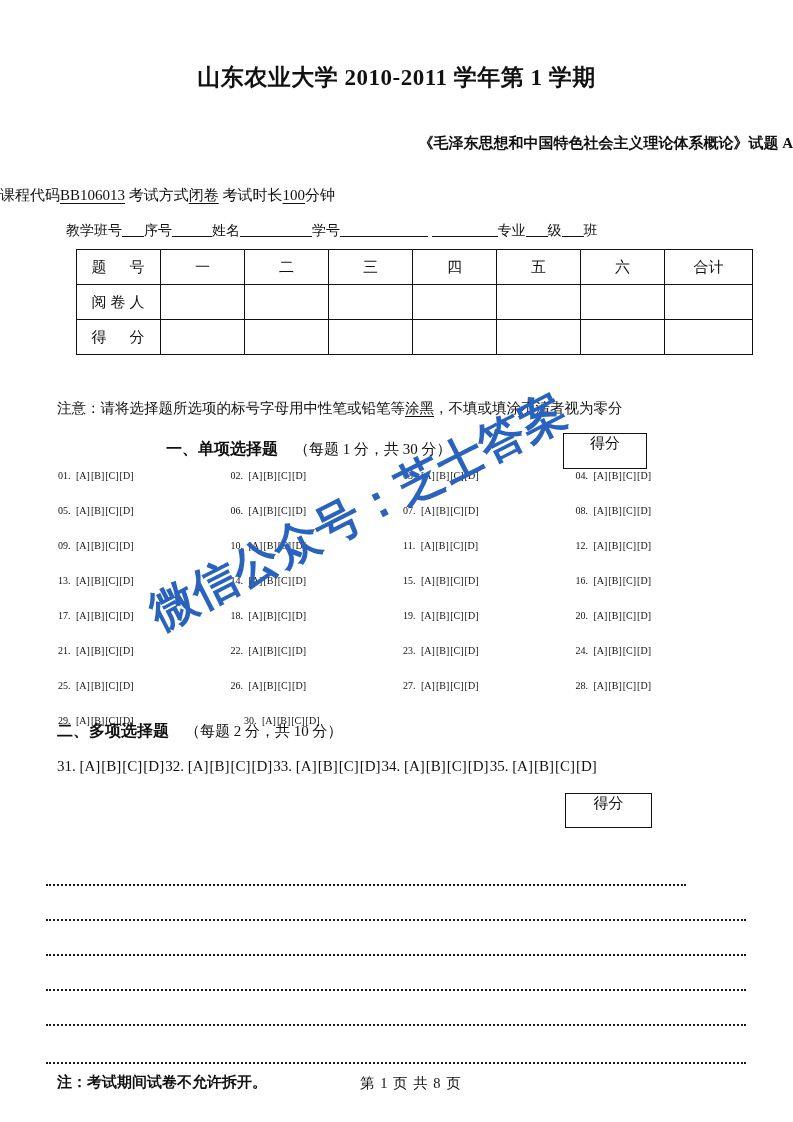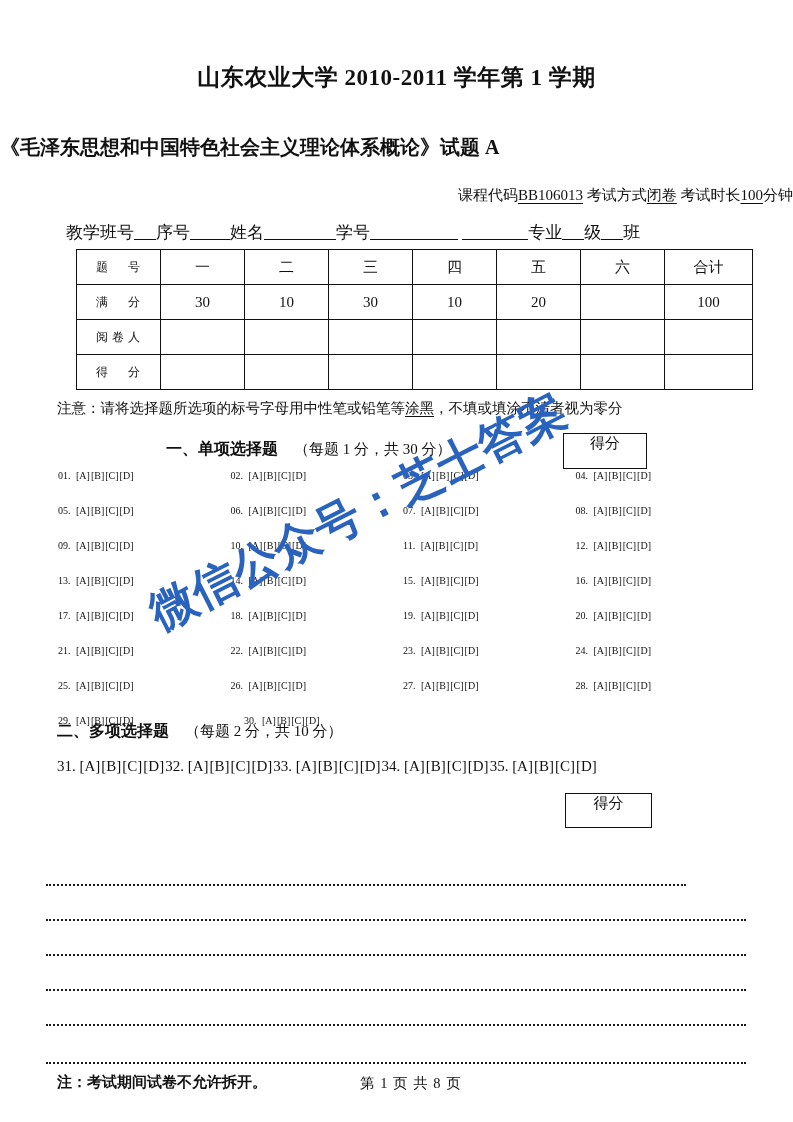--- a/index.html
+++ b/index.html
@@ -33,42 +33,42 @@
     text-align: center;
     font-size: 23px;
     font-weight: bold;
     letter-spacing: 0.5px;
   }
   .title-2 {
     position: absolute;
     top: 134px;
     left: 0;
     width: 793px;
-    text-align: left;
-    font-size: 20px;
+    text-align: right;
+    font-size: 15px;
     font-weight: bold;
     letter-spacing: 0px;
   }
 
   
   .course-line {
     position: absolute;
     top: 186px;
     left: 0;
     width: 793px;
-    text-align: right;
+    text-align: left;
     font-size: 15px;
     white-space: nowrap;
   }
   .student-line {
     position: absolute;
     top: 221px;
     left: 66px;
     width: 680px;
-    font-size: 17px;
+    font-size: 14px;
     white-space: nowrap;
   }
   .ul {
     text-decoration: underline;
     text-underline-offset: 3px;
   }
   .blank {
     display: inline-block;
     border-bottom: 1px solid #111;
     height: 15px;
@@ -90,21 +90,21 @@
     table-layout: fixed;
   }
   .score-table td {
     border: 1.4px solid #111;
     height: 32px;
     text-align: center;
     vertical-align: middle;
     font-size: 15px;
   }
   .score-table td.rowhead {
-    font-size: 12px;
+    font-size: 15px;
     letter-spacing: 4px;
     padding-left: 4px;
   }
   .col-head { width: 78px; }
   .col-num  { width: 81px; }
   .col-sum  { width: 85px; }
 
   
   .notice {
     position: absolute;
@@ -256,30 +256,20 @@
         <td class="rowhead col-head">题　号</td>
         <td class="col-num">一</td>
         <td class="col-num">二</td>
         <td class="col-num">三</td>
         <td class="col-num">四</td>
         <td class="col-num">五</td>
         <td class="col-num">六</td>
         <td class="col-sum">合计</td>
       </tr>
       <tr>
-        <td class="rowhead">满　分</td>
-        <td>30</td>
-        <td>10</td>
-        <td>30</td>
-        <td>10</td>
-        <td>20</td>
-        <td></td>
-        <td>100</td>
-      </tr>
-      <tr>
         <td class="rowhead">阅卷人</td>
         <td></td>
         <td></td>
         <td></td>
         <td></td>
         <td></td>
         <td></td>
         <td></td>
       </tr>
       <tr>

